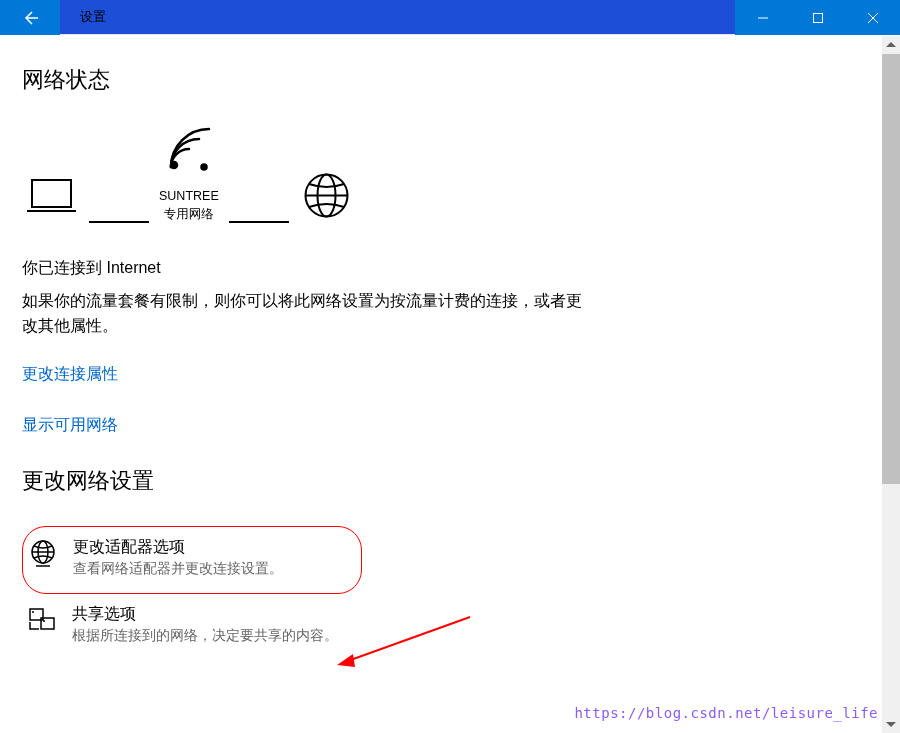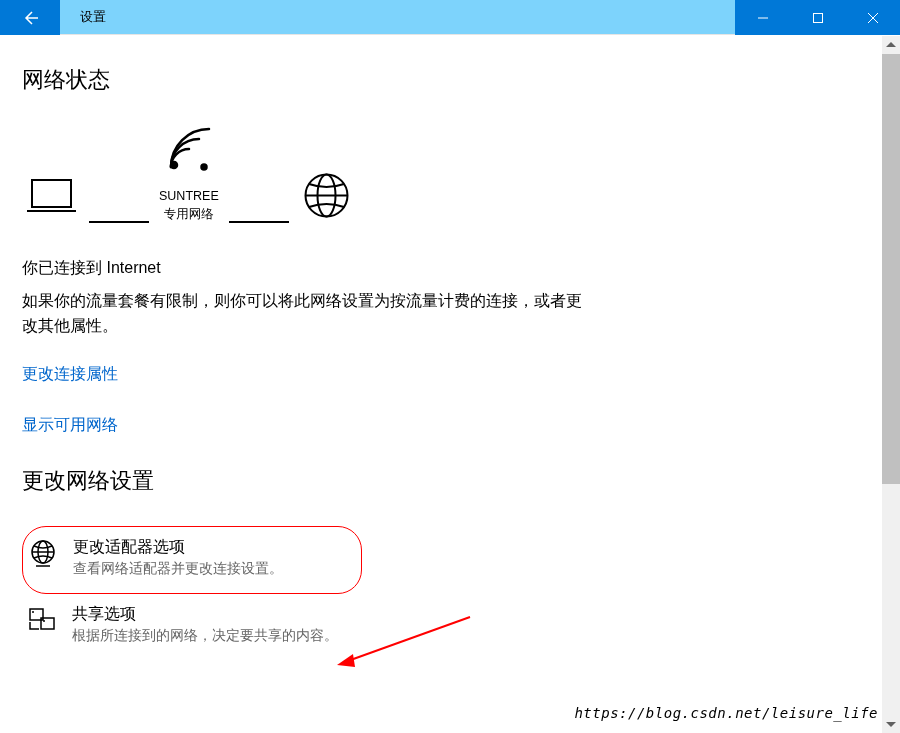--- a/index.html
+++ b/index.html
@@ -12,21 +12,21 @@
       width: 900px;
       height: 733px;
       background: #ffffff;
       position: relative;
       overflow: hidden;
     }
     .titlebar {
       height: 35px;
       display: flex;
       align-items: stretch;
-      background: #7dd3fc;
+      background: #1d4ed8;
     }
     .back-btn {
       width: 60px;
       background: #0078d7;
       color: #ffffff;
       display: flex;
       align-items: center;
       justify-content: center;
       cursor: pointer;
     }
@@ -184,22 +184,21 @@
       top: 18px;
       width: 100%;
       height: 430px;
       background: #c0c0c0;
     }
     .watermark {
       position: absolute;
       right: 22px;
       bottom: 12px;
       font-size: 14px;
-      color: #000000;
-      font-style: italic;
+      color: #8b5cf6;
       font-family: monospace;
       letter-spacing: 0.5px;
     }
   </style>
 </head>
 <body>
 
 <div class="titlebar">
   <div class="back-btn">
     <svg width="20" height="20" viewBox="0 0 20 20" fill="none" stroke="currentColor" stroke-width="1.5">

